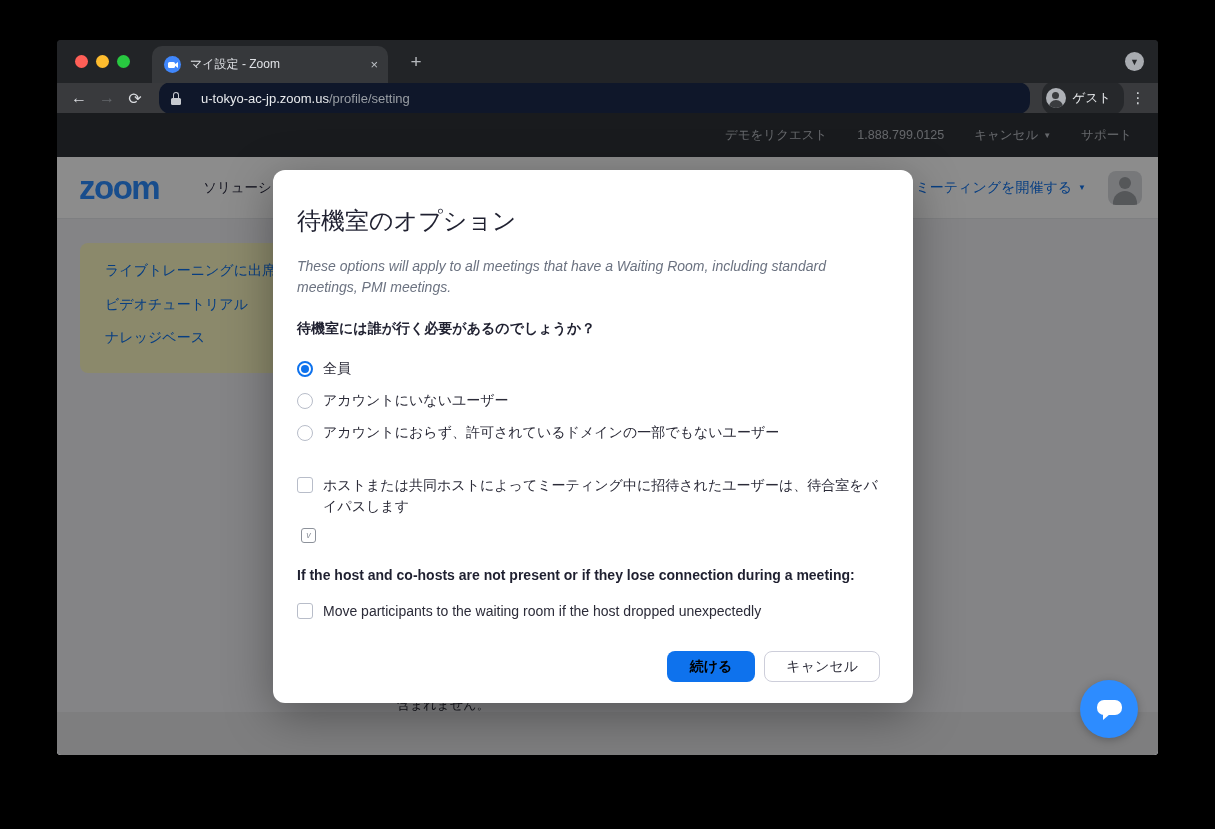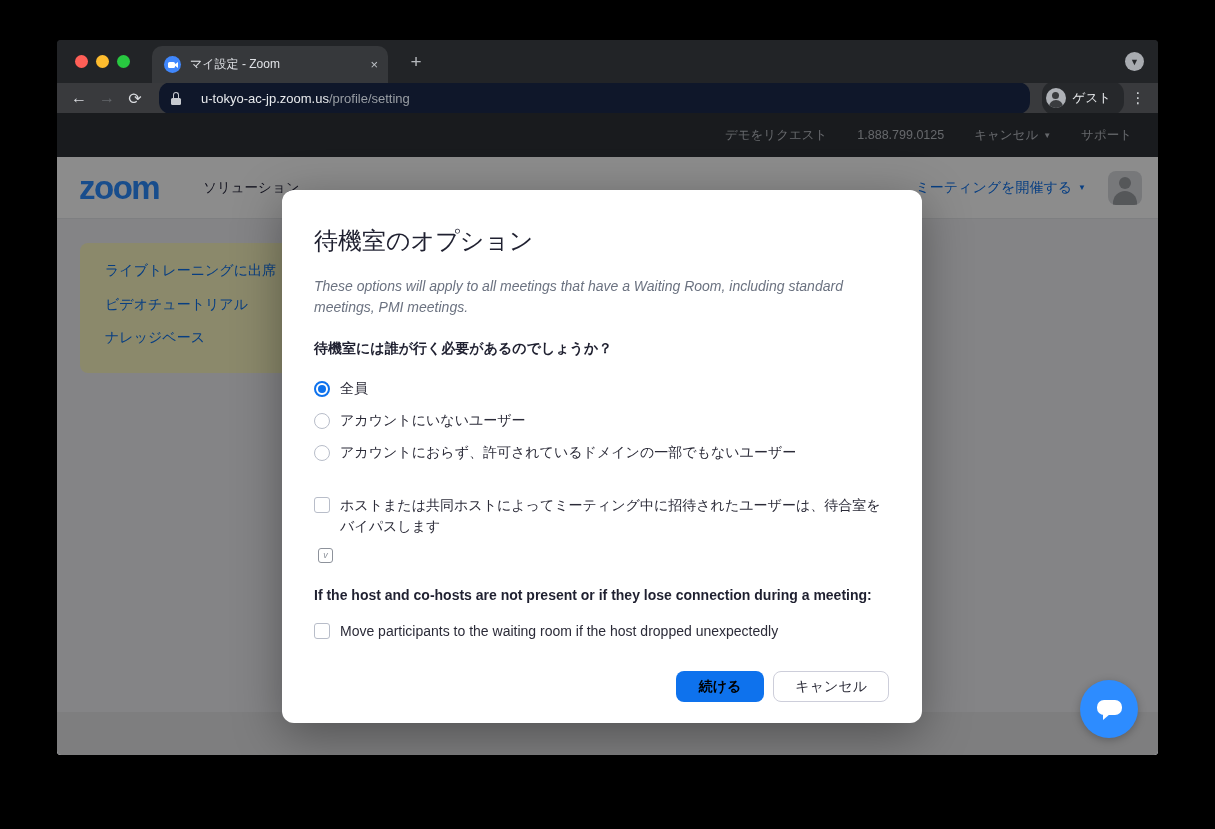--- a/index.html
+++ b/index.html
@@ -71,22 +71,22 @@
   .sidebar-panel { position:absolute; left:23px; top:130px; width:212px; height:130px;
     background:#fef9c3; border-radius:8px; padding:19px 0 0 25px; }
   .side-link { display:block; font-size:14px; color:#0E72ED; margin-bottom:15.5px; white-space:nowrap; }
 
   .bg-text { position:absolute; left:340px; top:583px; font-size:13px; color:#2B2B38; }
   .bottom-strip { position:absolute; left:0; right:0; top:599px; bottom:0; background:#E5E6E8; }
 
   .overlay { position:absolute; inset:0; background:rgba(0,0,0,0.45); z-index:5; }
 
   
-  .modal { position:absolute; left:225px; top:57px; width:640px; height:533px; background:#fff;
-    border-radius:12px; z-index:10; box-shadow:0 12px 48px rgba(0,0,0,0.35); padding:35px 32px 0 32px;margin-top:20px; }
+  .modal { position:absolute; left:216px; top:57px; width:640px; height:533px; background:#fff;
+    border-radius:12px; z-index:10; box-shadow:0 12px 48px rgba(0,0,0,0.35); padding:35px 32px 0 24px; }
   .modal-title { font-size:24px; font-weight:500; color:#1F2030; margin-bottom:19px; }
   .modal-desc { font-size:14px; color:#6B7280; line-height:1.52; max-width:548px; margin-bottom:21px;font-style:italic; }
   .modal-question { font-size:14px; font-weight:bold; color:#1F2030; margin-bottom:15px; }
   .radio-row { display:flex; align-items:center; gap:10px; height:32px; }
   .radio { width:16px; height:16px; border-radius:50%; border:1px solid #B8BDC9; background:#fff;
     flex:0 0 auto; position:relative; }
   .radio.selected { border:2px solid #0E72ED; }
   .radio.selected::after { content:""; position:absolute; left:2px; top:2px; width:8px; height:8px;
     border-radius:50%; background:#0E72ED; }
   .opt-label { font-size:14px; color:#2B2B38; }

